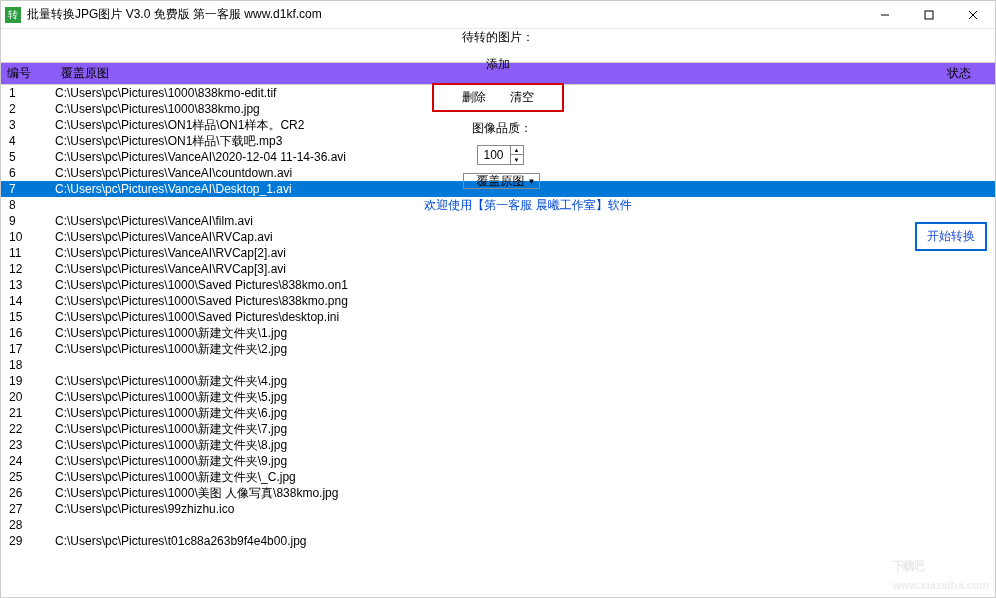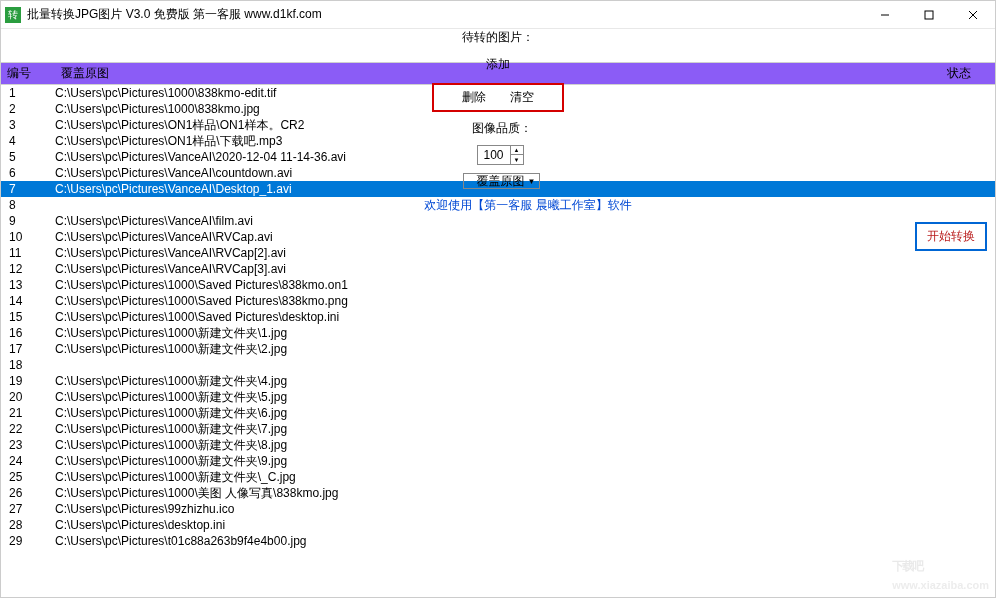--- a/index.html
+++ b/index.html
@@ -15,21 +15,21 @@
 .toolbar .btn { padding: 2px 6px; cursor: default; }
 .red-box { border: 2px solid #d40000; padding: 2px 22px; display: flex; gap: 12px; }
 .quality-wrap { display: flex; align-items: center; border: 1px solid #888; height: 20px; margin-left:4px;}
 .quality-wrap input { width: 32px; border: none; text-align: center; outline: none; height:16px; }
 .quality-wrap .spin { display: flex; flex-direction: column; border-left: 1px solid #888; }
 .quality-wrap .spin div { width: 12px; height: 9px; display:flex; align-items:center; justify-content:center; font-size:6px; line-height:1; cursor:default;}
 .quality-wrap .spin div:first-child { border-bottom: 1px solid #888; }
 .combo { border: 1px solid #888; height: 16px; display: flex; align-items: center; padding-left: 13px; min-width: 70px; margin-left:6px;}
 .combo .dd { margin-left: auto; width: 14px; text-align: center; font-size: 8px; }
 .welcome { color: #0048d4; margin-left: 60px; }
-.start-btn { margin-left: auto; border: 2px solid #0066d4; padding: 4px 10px; color: #b91c1c; cursor: default; }
+.start-btn { margin-left: auto; border: 2px solid #0066d4; padding: 4px 10px; color: #1d4ed8; cursor: default; }
 .header-row { display: flex; background: #8b5cf6; border-bottom: 1px solid #d0d0d0; height: 22px; align-items: center; }
 .header-row .col { padding: 0 6px; font-weight: normal; }
 .col-num { width: 54px; }
 .col-path { flex: 1; }
 .col-status { width: 54px; }
 .rows { overflow: hidden; }
 .row { display: flex; height: 16px; align-items: center; font-family: SimSun, monospace; font-size: 12px; line-height: 16px; }
 .row .c-num { width: 54px; padding-left: 8px; font-family: "Microsoft YaHei", Arial; }
 .row .c-path { flex: 1; }
 .row .c-status { width: 54px; }
@@ -220,21 +220,20 @@
       <span class="c-path">C:\Users\pc\Pictures\1000\美图 人像写真\838kmo.jpg</span>
       <span class="c-status"></span>
     </div>
     <div class="row">
       <span class="c-num">27</span>
       <span class="c-path">C:\Users\pc\Pictures\99zhizhu.ico</span>
       <span class="c-status"></span>
     </div>
     <div class="row">
       <span class="c-num">28</span>
-      <span class="c-path">C:\Users\pc\Pictures\desktop.ini</span>
       <span class="c-status"></span>
     </div>
     <div class="row">
       <span class="c-num">29</span>
       <span class="c-path">C:\Users\pc\Pictures\t01c88a263b9f4e4b00.jpg</span>
       <span class="c-status"></span>
     </div>
   </div>
 
 <div class="watermark">

